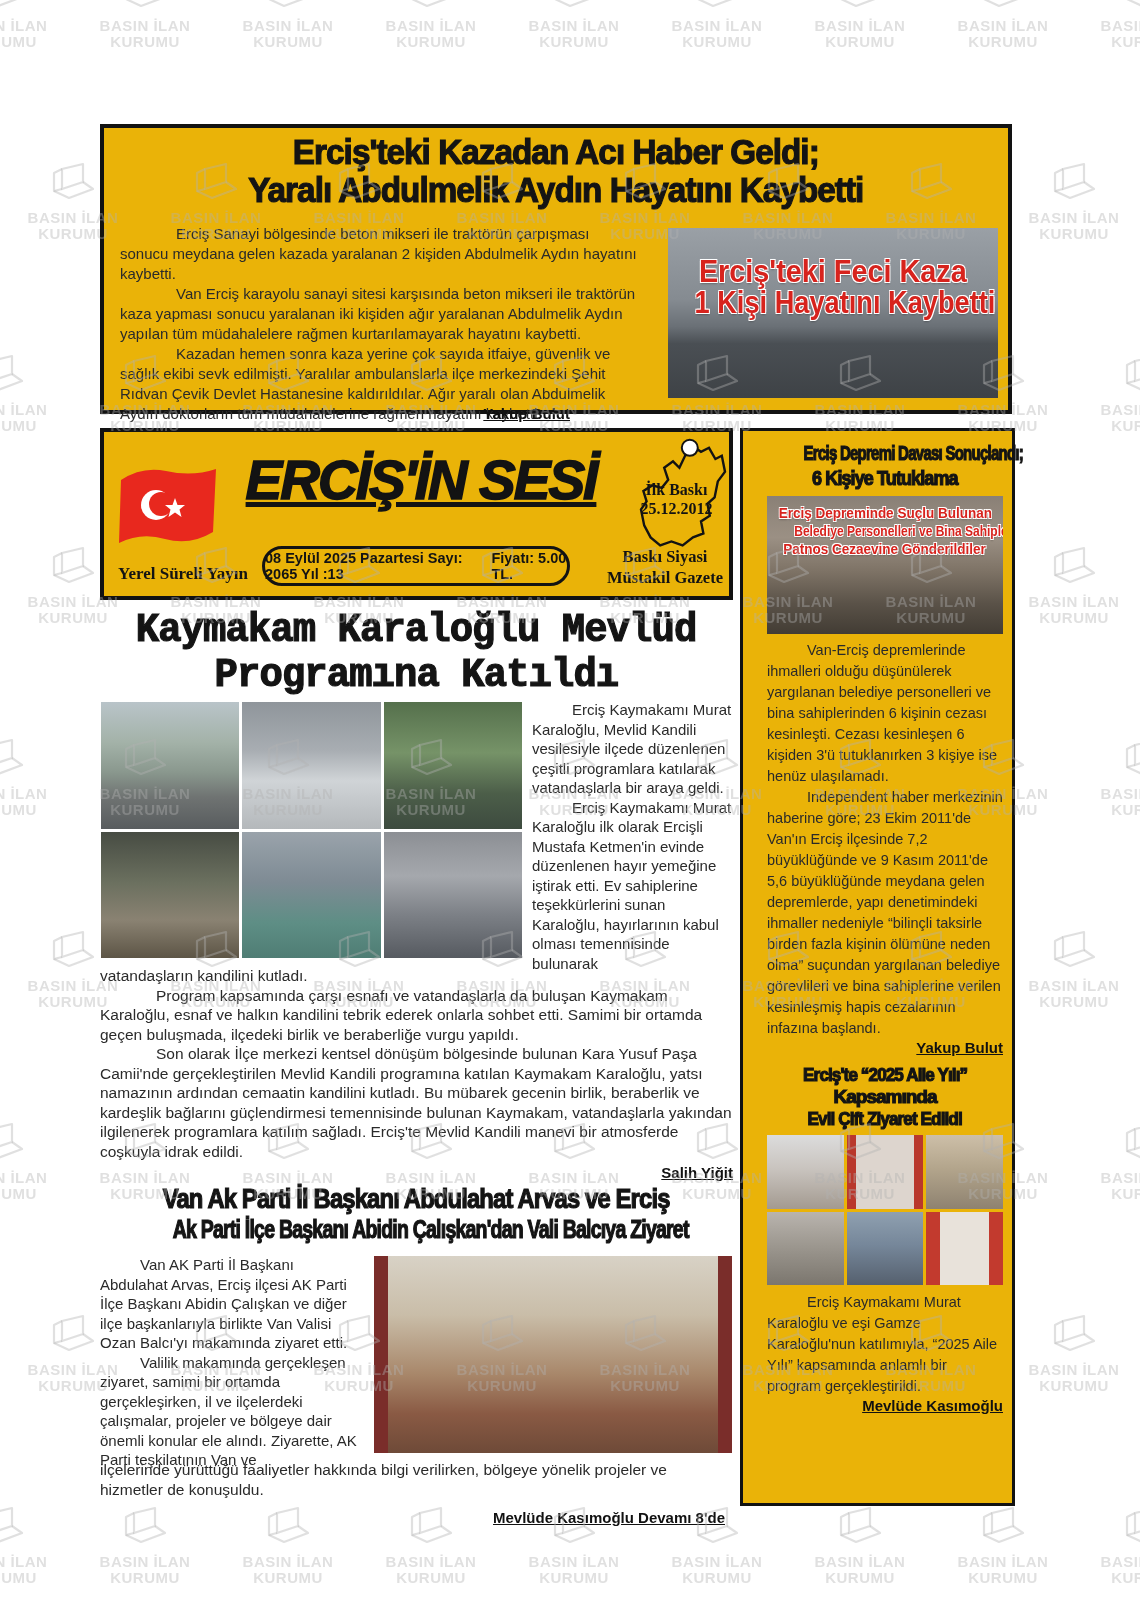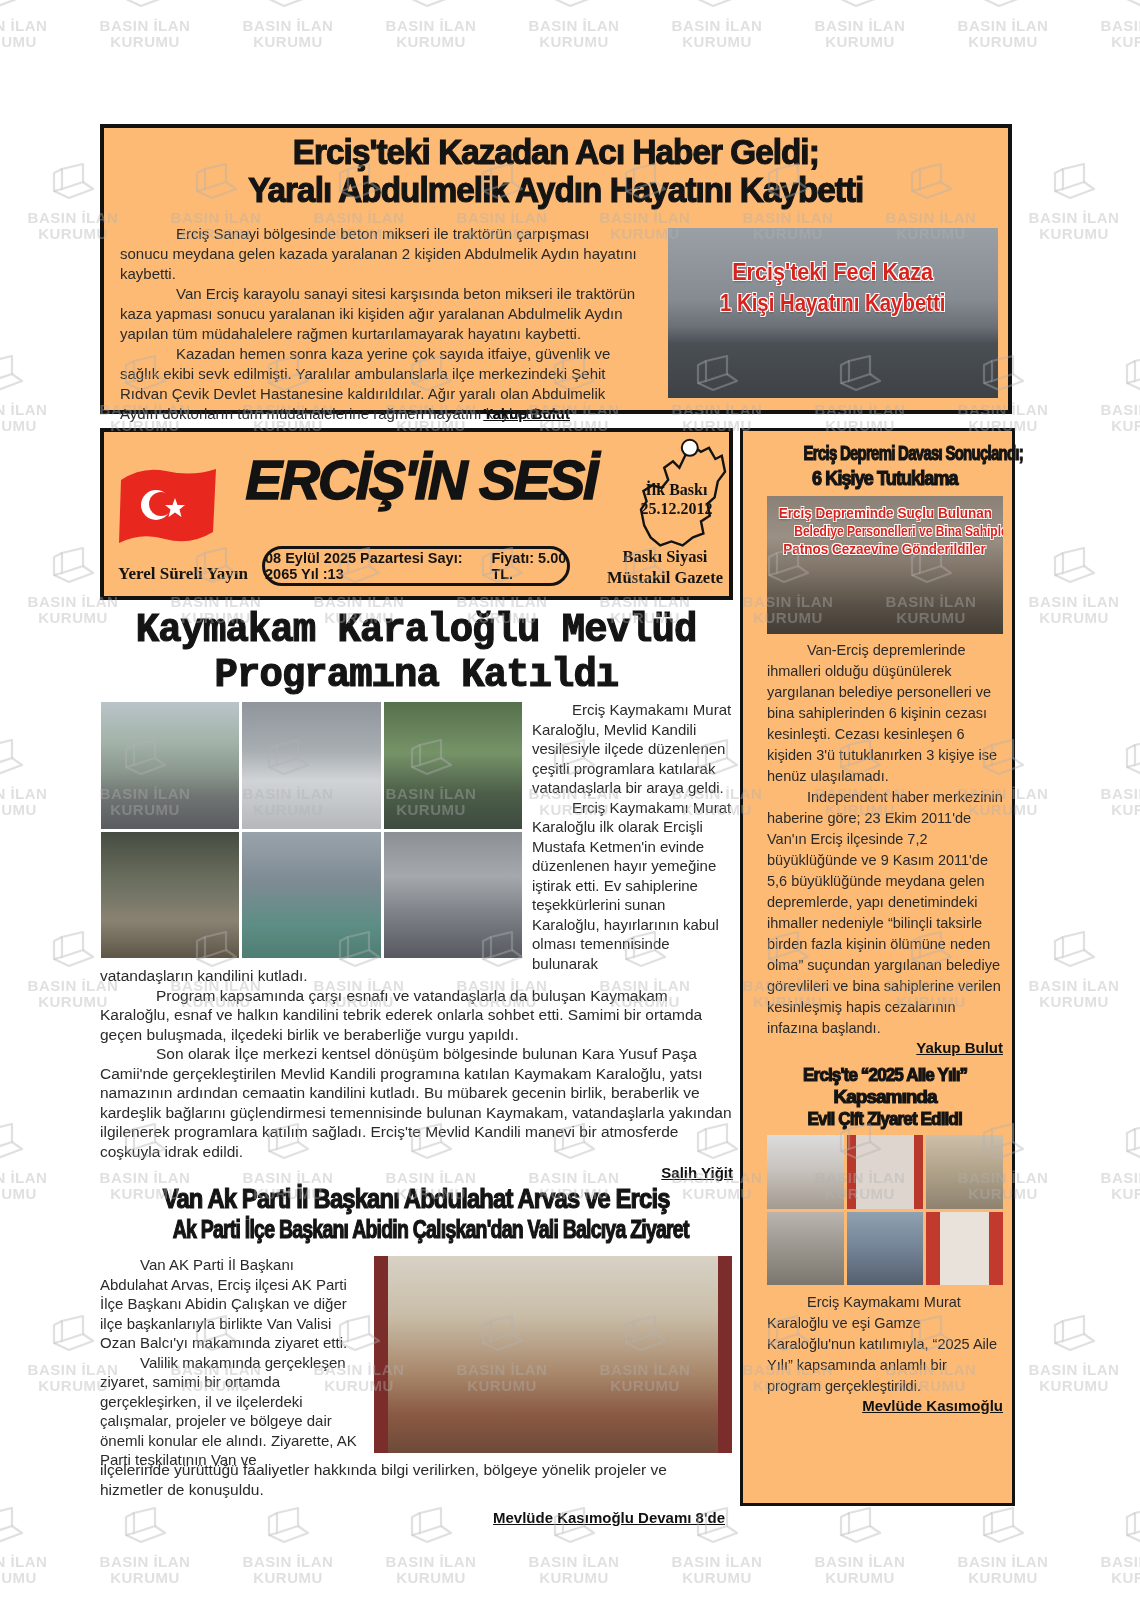--- a/index.html
+++ b/index.html
@@ -1,19 +1,19 @@
 <!DOCTYPE html>
 <html><head>
 <meta charset="utf-8">
 <style>
   html,body{margin:0;padding:0;background:#ffffff;}
   .canvas{position:relative;width:1140px;height:1613px;background:#fff;overflow:hidden;
           font-family:"Liberation Sans",sans-serif;color:#1c1c1c;}
   .abs{position:absolute;}
-  .box{position:absolute;background:#fdba74;border:4px solid #121212;box-sizing:content-box;}
+  .box{position:absolute;background:#eab308;border:4px solid #121212;box-sizing:content-box;}
   p{margin:0;}
   .body-txt{font-size:15px;line-height:20px;color:#2a2a2a;}
   .indent{text-indent:56px;}
   .indent-s{text-indent:40px;}
   .byline{font-weight:bold;text-decoration:underline;text-align:right;font-size:15px;color:#111;}
   .pullup{margin-top:-20px;}
   
   .hl{display:inline-block;white-space:nowrap;transform-origin:50% 50%;font-weight:bold;
       color:#141414;-webkit-text-stroke:1.2px #141414;letter-spacing:-1px;}
   .hline{text-align:center;}
@@ -24,25 +24,25 @@
   .head-m1{font-size:28px;line-height:32px;}
   .head-m2{font-size:25px;line-height:28px;}
   .head-s{font-size:20px;line-height:25px;}
   .head-xs{font-size:19px;line-height:22px;}
   
   .photo{position:relative;overflow:hidden;background:#9a9a9a;}
   .overlay-red{position:absolute;left:0;right:0;text-align:center;font-weight:bold;color:#d7231d;
     text-shadow:-1px -1px 0 #fff,1px -1px 0 #fff,-1px 1px 0 #fff,1px 1px 0 #fff,0 2px 2px rgba(0,0,0,.25);}
   .overlay-red .ln{display:block;}
   .overlay-red .ln span{display:inline-block;white-space:nowrap;transform-origin:50% 50%;}
-  .o-big{font-size:24px;line-height:31px;top:28px;}
+  .o-big{font-size:32px;line-height:31px;top:28px;}
   .o-sm{font-size:15px;line-height:18px;top:8px;}
   
   .paper-title{font-weight:bold;font-style:italic;font-size:55px;letter-spacing:-2px;color:#131313;
-    -webkit-text-stroke:1.6px #131313;text-align:center;}
+    -webkit-text-stroke:1.6px #131313;text-align:center;text-decoration:underline;}
   .serifb{font-family:"Liberation Serif",serif;font-weight:bold;color:#131313;}
   .issue-oval{position:absolute;display:flex;align-items:center;justify-content:center;gap:16px;
     border:3px solid #131313;border-radius:22px;font-weight:bold;font-size:14.5px;color:#131313;}
   
   .rb-inner{padding:6px 9px 0 24px;}
   .rb-text{font-size:14.5px;line-height:21px;color:#2a2a2a;}
   .grid3{display:grid;grid-template-columns:repeat(3,1fr);gap:3px;}
   .gcell{background:#9a9a9a;}
   
   .wm{position:absolute;width:132px;text-align:center;z-index:6;pointer-events:none;

